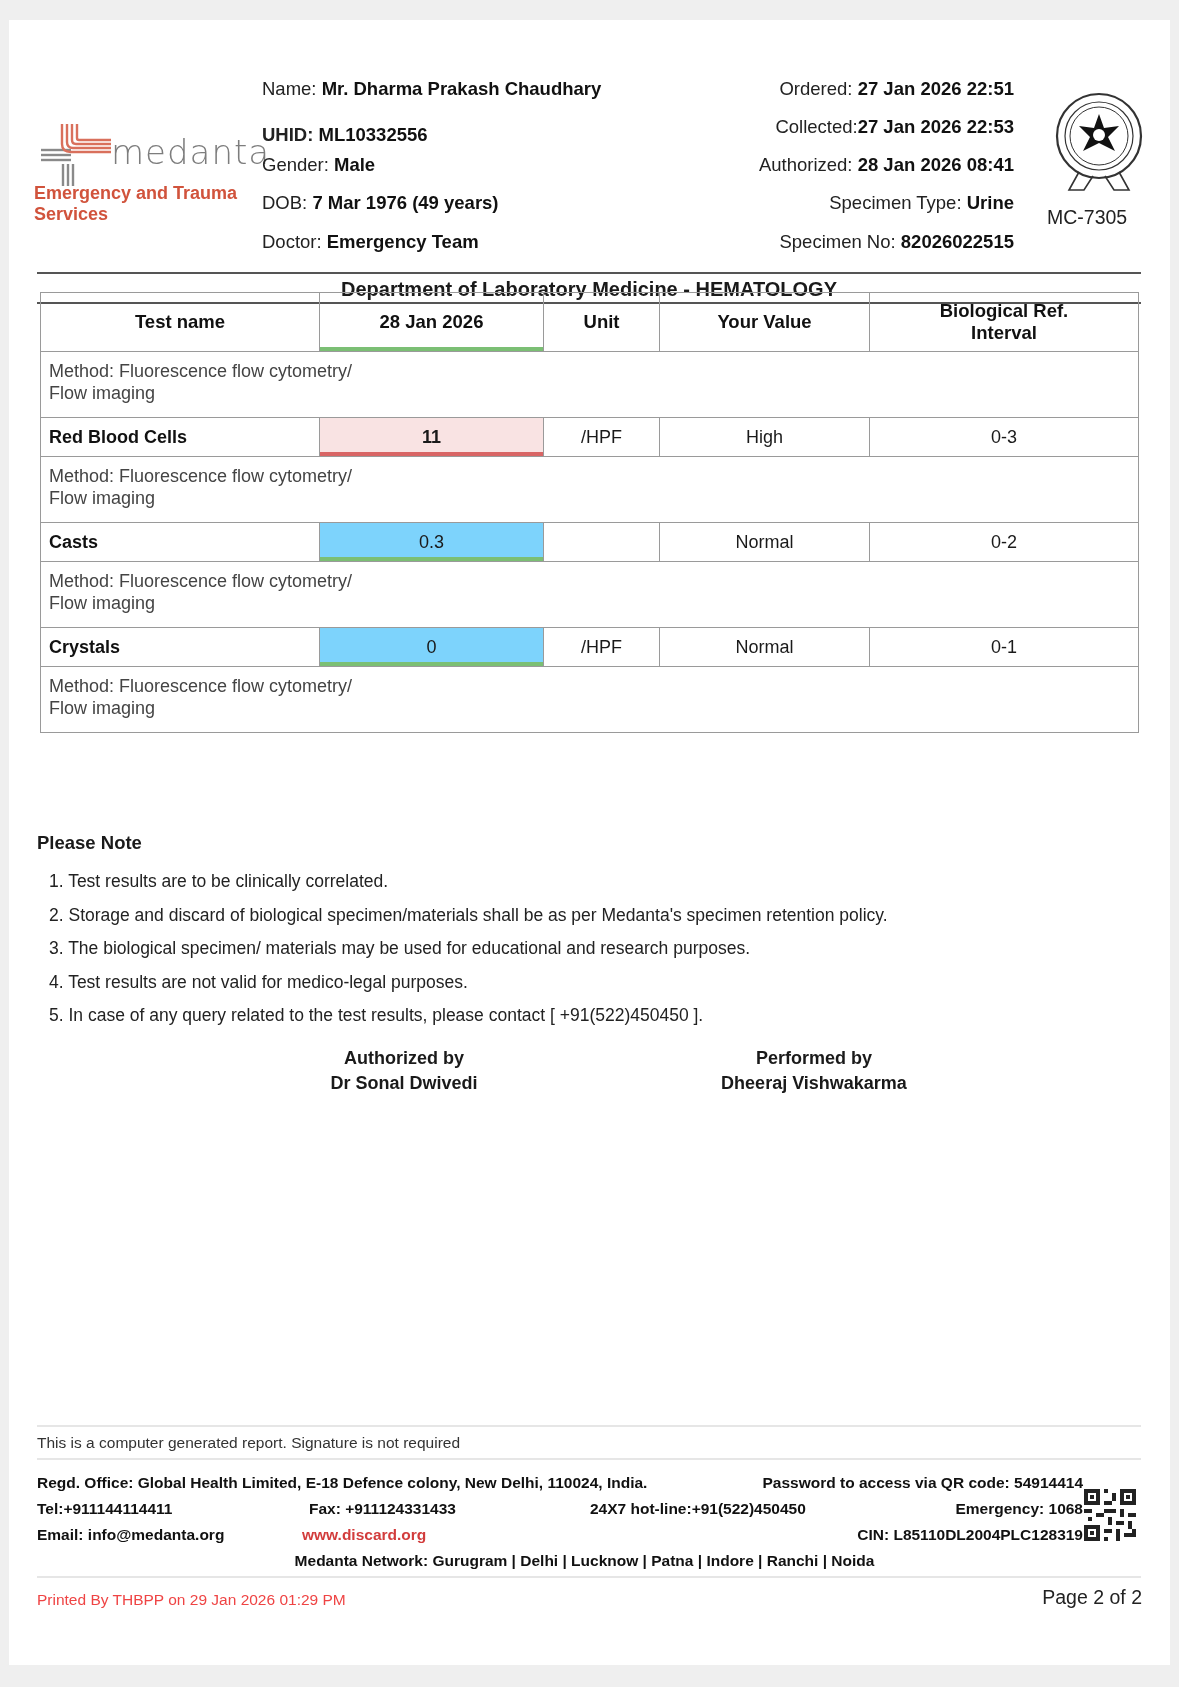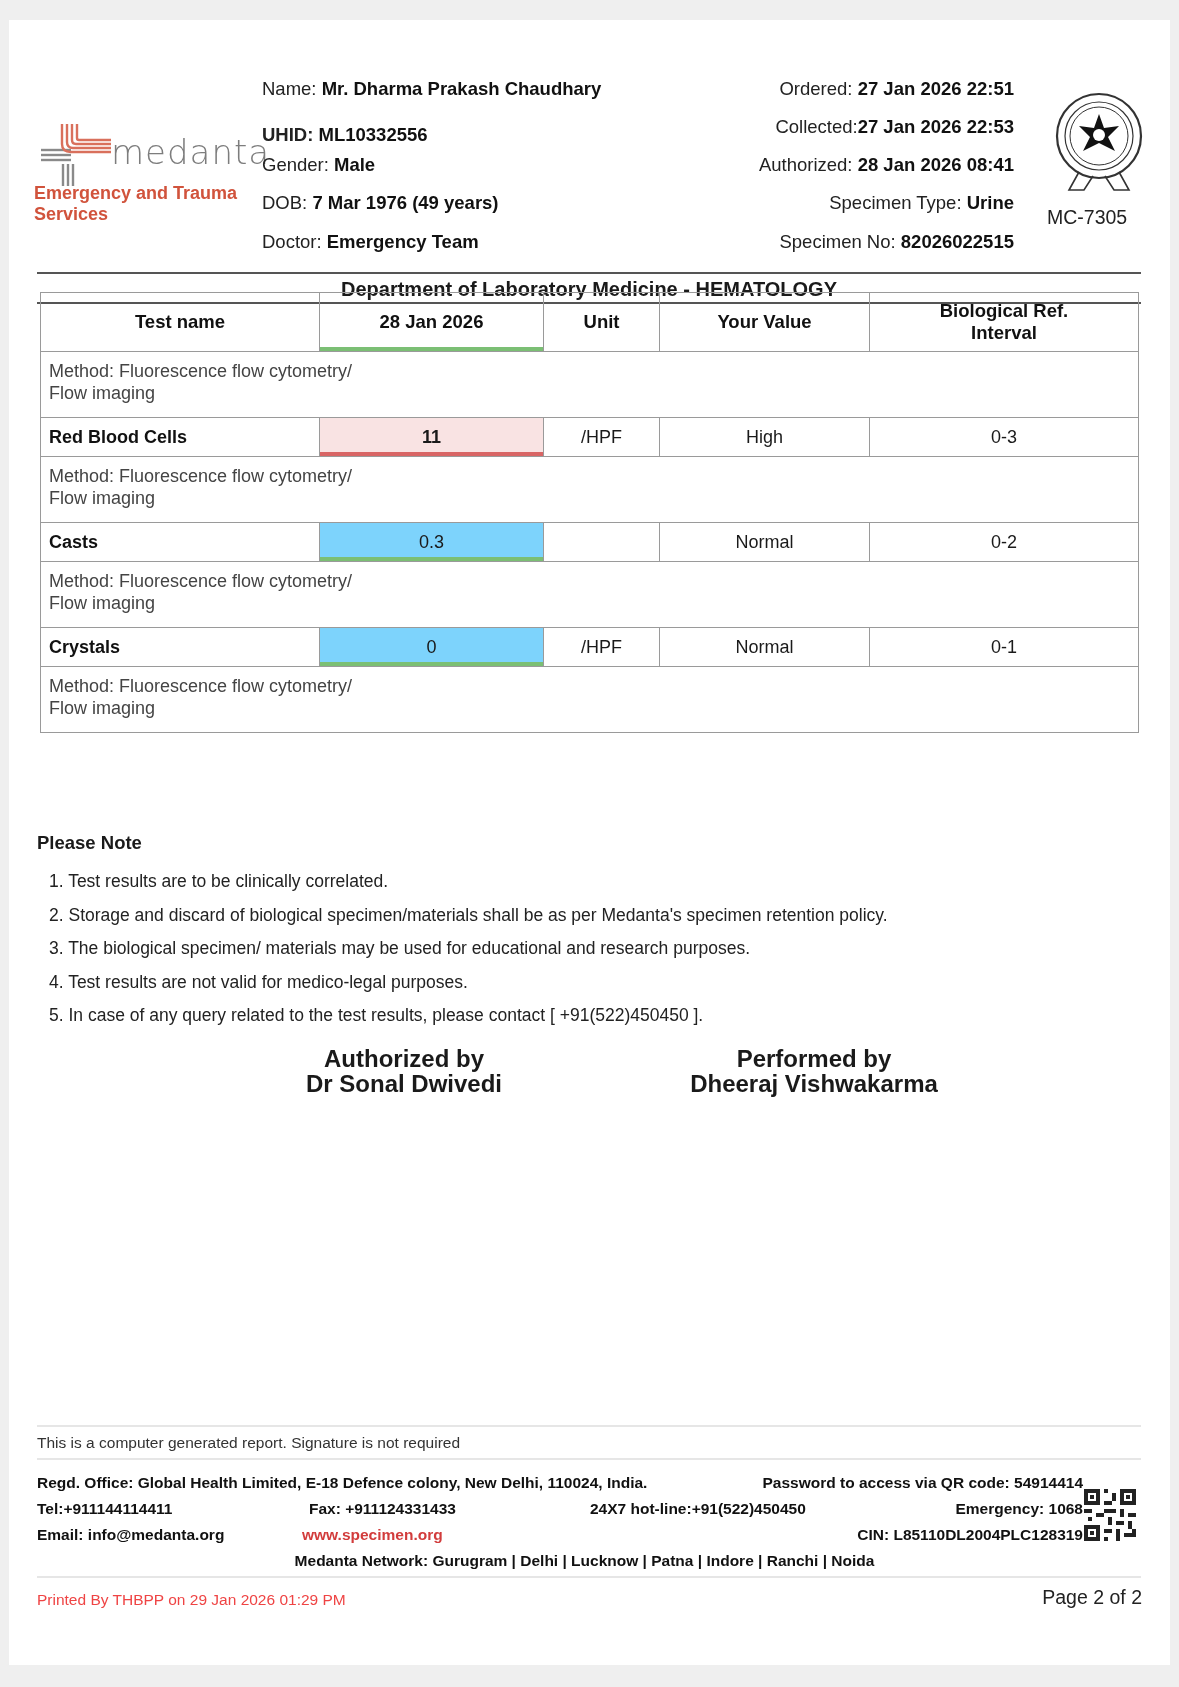--- a/index.html
+++ b/index.html
@@ -37,21 +37,21 @@
   .c-unit { width: 99px; text-align: center; }
   .c-val { width: 193px; text-align: center; }
   .c-ref { text-align: center; }
   td.tname { font-weight: bold; color: #111; }
   td.flag-high { background: #f9e3e3; box-shadow: inset 0 -4px 0 #d96565; font-weight: bold; }
   td.flag-normal { background: #7dd3fc; box-shadow: inset 0 -4px 0 #7bbf74; }
   th.date-hdr { box-shadow: inset 0 -4px 0 #7bbf74; }
   .note-title { left: 28px; top: 832px; font-weight: bold; font-size: 18.5px; }
   .notes { left: 40px; top: 860px; font-size: 17.5px; color: #222; }
   .notes div { height: 33.5px; line-height: 33.5px; }
-  .sig { text-align: center; font-weight: bold; font-size: 24px; line-height: 25px; }
+  .sig { text-align: center; font-weight: bold; font-size: 18px; line-height: 25px; }
   .thin { position: absolute; left: 28px; width: 1104px; height: 2px; background: #e6e6e6; }
   .ft { font-size: 15.5px; font-weight: bold; color: #111; white-space: nowrap; }
   .ft-red { color: #d23c3c; }
 </style>
 </head>
 <body>
 
 <div class="page">
 
   <div class="abs" style="left:32px; top:104px; width:230px; height:60px;">
@@ -217,21 +217,21 @@
 
   <div class="abs ft" style="left:28px; top:1454px;">Regd. Office: Global Health Limited, E-18 Defence colony, New Delhi, 110024, India.</div>
   <div class="abs ft" style="right:87px; top:1454px;">Password to access via QR code: 54914414</div>
 
   <div class="abs ft" style="left:28px; top:1480px;">Tel:+911144114411</div>
   <div class="abs ft" style="left:300px; top:1480px;">Fax: +911124331433</div>
   <div class="abs ft" style="left:581px; top:1480px;">24X7 hot-line:+91(522)450450</div>
   <div class="abs ft" style="right:87px; top:1480px;">Emergency: 1068</div>
 
   <div class="abs ft" style="left:28px; top:1506px;">Email: info@medanta.org</div>
-  <div class="abs ft ft-red" style="left:293px; top:1506px;">www.specimen.org</div>
+  <div class="abs ft ft-red" style="left:293px; top:1506px;">www.discard.org</div>
   <div class="abs ft" style="right:87px; top:1506px;">CIN: L85110DL2004PLC128319</div>
 
   <svg class="abs" style="left:1075px; top:1469px;" width="52" height="52" viewBox="0 0 13 13">
     <rect width="13" height="13" fill="#fff"></rect>
     <g fill="#222">
       <rect x="0" y="0" width="4" height="4"></rect>
         <rect x="1" y="1" width="2" height="2" fill="#fff"></rect>
         <rect x="1.5" y="1.5" width="1" height="1"></rect>
       <rect x="9" y="0" width="4" height="4"></rect>
         <rect x="10" y="1" width="2" height="2" fill="#fff"></rect>

